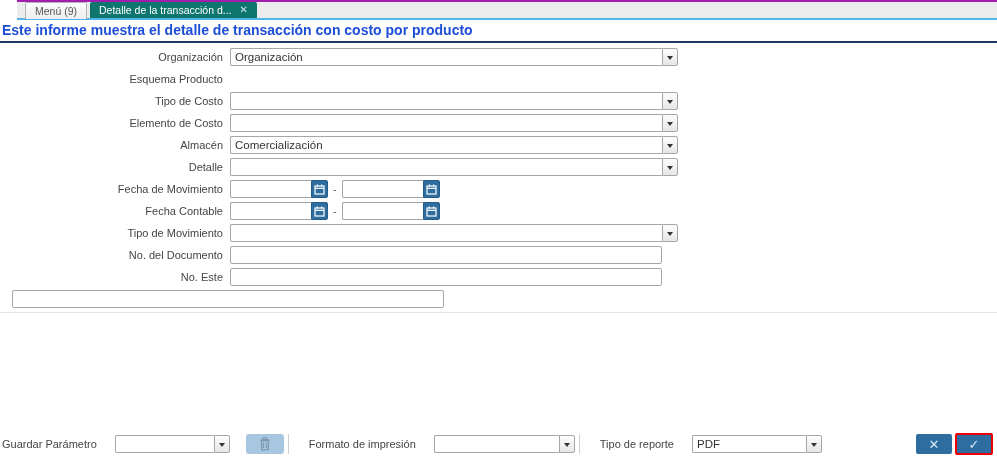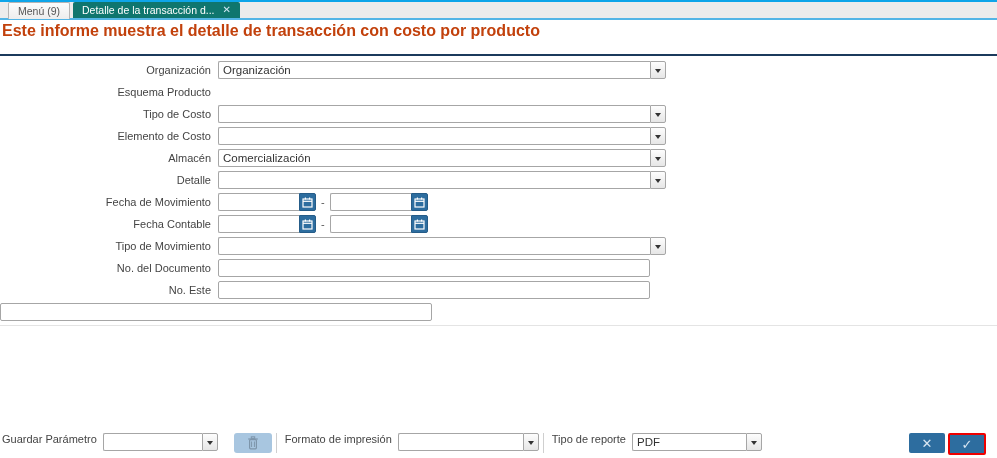--- a/index.html
+++ b/index.html
@@ -1,36 +1,36 @@
 <!DOCTYPE html>
 <html><head>
 <meta charset="utf-8">
 <style>
   * { margin:0; padding:0; box-sizing:border-box; }
   html,body { width:997px; height:458px; background:#fff; overflow:hidden;
               font-family:"Liberation Sans", sans-serif; position:relative; }
 
   
-  .tabbar { height:20px; background:#ececec; border-top:2px solid #0ea5e9;
+  .tabbar { height:20px; background:#ececec; border-top:2px solid #a21caf;
             border-bottom:2px solid #53b5e6; display:flex; align-items:center;
-            padding-left:8px; }
+            padding-left:8px;margin-left:17px; }
   .tab { font-size:10.5px; line-height:12px; padding:2px 9px 2px;
          border-radius:2px 2px 0 0; white-space:nowrap; cursor:default; }
   .tab-inactive { background:linear-gradient(#fcfcfc,#ededed); border:1px solid #b5b5b5;
                   border-bottom:none; color:#555; margin-right:3px; }
   .tab-active { background:#0f766e; color:#fff; display:flex; align-items:center; gap:8px; }
   .tab-close { color:#cfe6f5; font-size:10px; line-height:10px; }
 
   
-  .titlebar { font-size:16px; font-weight:bold; color:#c2410c;
-              padding:2px 2px 14px; border-bottom:2px solid #1b3a5c; }
+  .titlebar { font-size:14px; font-weight:bold; color:#1d4ed8;
+              padding:2px 2px 3px; border-bottom:2px solid #1b3a5c; }
 
   
   .form { padding-top:3px; border-bottom:1px solid #e4e4e4; padding-bottom:2px; }
-  .row { display:flex; align-items:center; height:22px; }
+  .row { display:flex; align-items:center; height:22px;padding-left:12px; }
   .lbl { width:218px; flex:none; text-align:right; padding-right:7px;
          font-size:11px; color:#444; }
   input { font-family:"Liberation Sans", sans-serif; font-size:11.5px; color:#333;
           outline:none; }
   .combo { display:flex; height:18px; }
   .combo-input { width:432px; height:18px; border:1px solid #a6a6a6; border-right:none;
                  padding:0 4px; border-radius:2px 0 0 2px; }
   .combo-btn { width:16px; height:18px; border:1px solid #a6a6a6;
                background:linear-gradient(#fdfdfd,#e6e6e6); border-radius:0 2px 2px 0;
                display:flex; align-items:center; justify-content:center; cursor:pointer; }
@@ -41,31 +41,31 @@
   .datebox { display:flex; height:18px; }
   .date-input { width:81px; height:18px; border:1px solid #a6a6a6; border-right:none;
                 padding:0 4px; border-radius:2px 0 0 2px; }
   .date-btn { width:17px; height:18px; background:#2d6d9f; border:1px solid #255c88;
               border-radius:0 2px 2px 0; display:flex; align-items:center;
               justify-content:center; cursor:pointer; }
   .dash { margin:0 5px; color:#555; font-size:11px; }
 
   
   .footer { position:absolute; left:0; right:0; bottom:3px; height:22px;
-            display:flex; padding:0 11px 0 2px; }
+            display:flex; align-items:center; padding:0 4px 0 2px; }
   .f-lbl { font-size:11px; color:#444; white-space:nowrap; }
-  .f-combo { display:flex; height:18px; margin-left:6px; }
+  .f-combo { display:flex; height:18px; margin-left:18px; }
   .w-a { width:99px; }  .w-b { width:125px; }  .w-c { width:114px; }
   .f-input { height:18px; border:1px solid #a6a6a6; border-right:none;
              padding:0 4px; border-radius:2px 0 0 2px; }
   .trash-btn { width:38px; height:20px; background:#a8c6e0; border:none; border-radius:3px;
                margin-left:16px; display:flex; align-items:center; justify-content:center;
                cursor:pointer; }
   .vsep { width:1px; height:20px; background:#cfcfcf; margin:0 4px; flex:none; }
-  .mlab { margin-left:4px; }
+  .mlab { margin-left:16px; }
   .btn { width:36px; height:20px; background:#2d6d9f; border:none; border-radius:2px;
          color:#d8e6f2; font-size:13px; line-height:13px; display:flex;
          align-items:center; justify-content:center; cursor:pointer; }
   .btn-cancel { margin-left:auto; }
   .btn-ok { margin-left:3px; border:2px solid #ee0000; width:38px; height:22px; }
 </style>
 </head>
 <body>
 
 <div class="tabbar">

